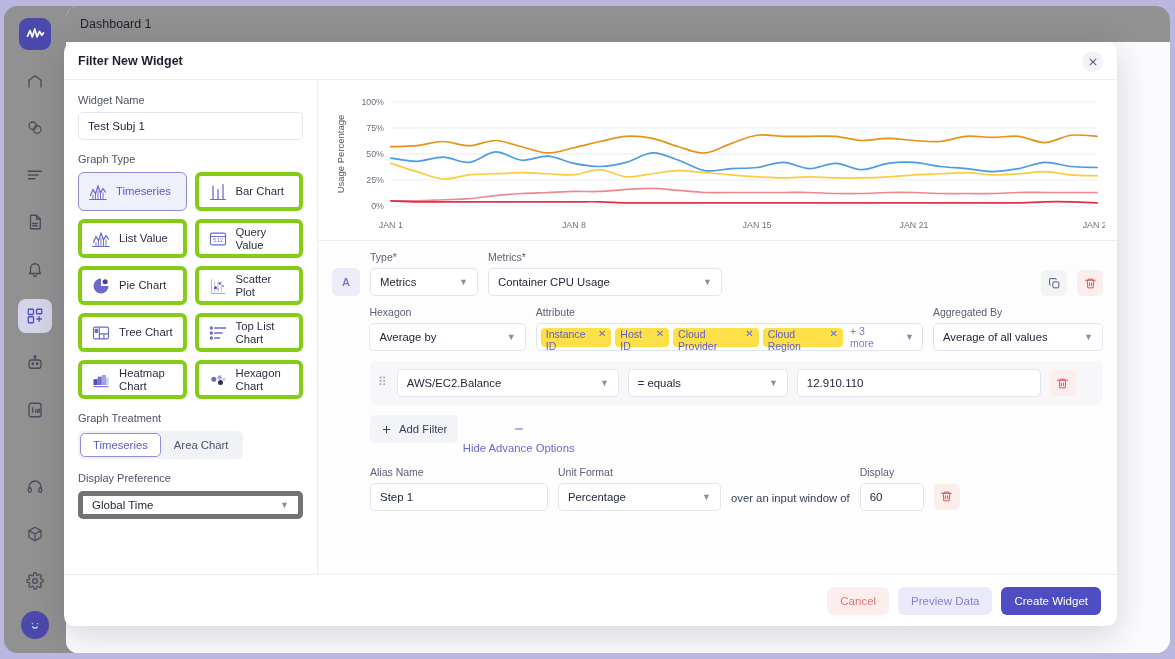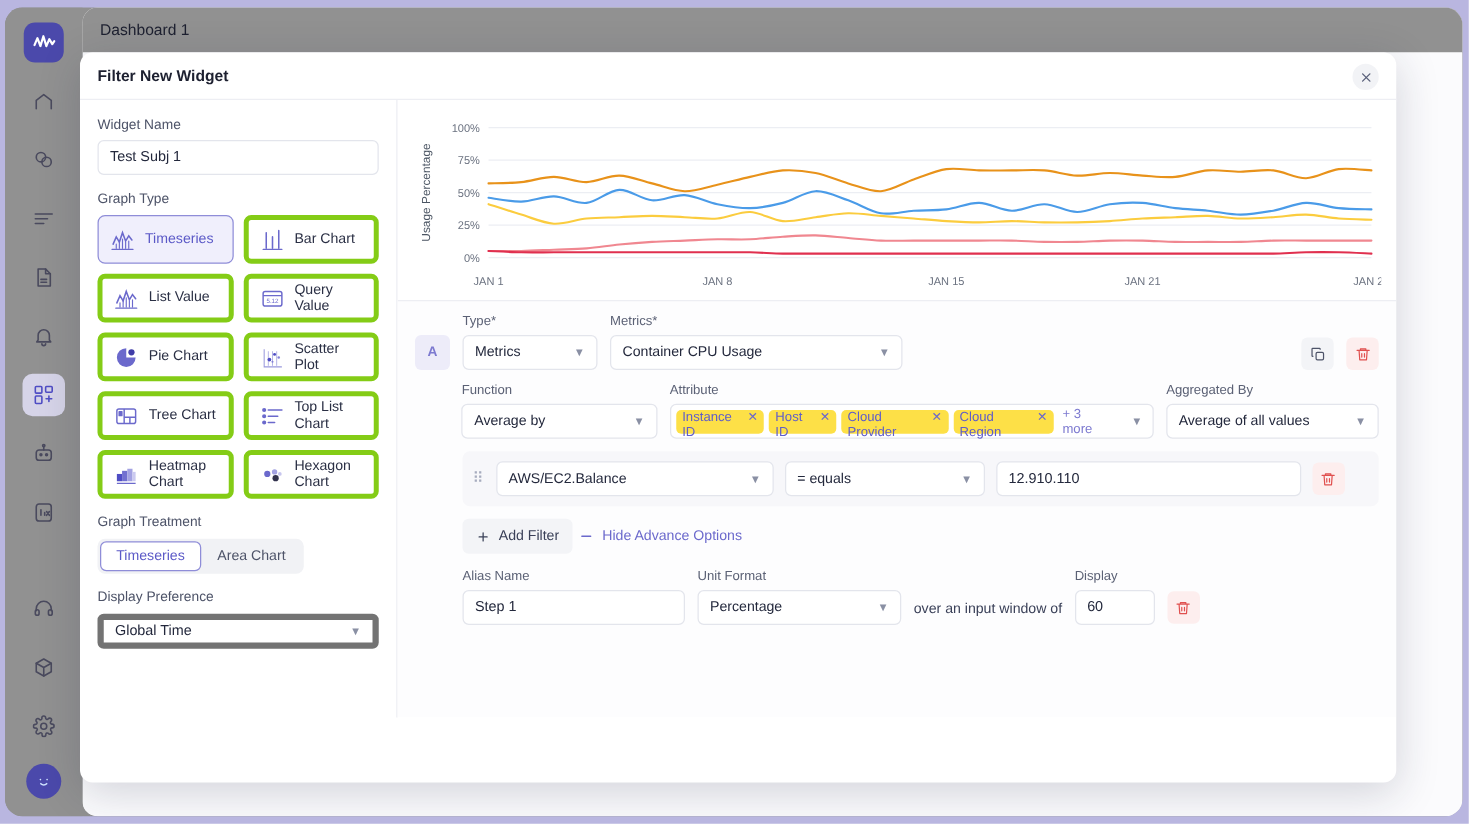--- a/index.html
+++ b/index.html
@@ -198,21 +198,21 @@
 
   .add-filter {
     margin-top: 10px; height: 28px; background: #f3f4f7; border: none;
     border-radius: 5px; padding: 0 11px; font-size: 11.3px; color: #3a4058;
     display: inline-flex; align-items: center; gap: 7px; cursor: pointer;
     font-family: "Liberation Sans", sans-serif;
   }
 
   .adv-toggle {
     margin-top: 16px; font-size: 11.3px; color: #6b69cc;
-    display: inline-flex; align-items: center; gap: 7px; cursor: pointer;
+    display: inline-flex; align-items: center; gap: 7px; cursor: pointer; flex-direction: column;
   }
   .static-txt { font-size: 11.3px; color: #3a4058; }
 
   
   #modal-foot {
     position: absolute; left: 0; right: 0; bottom: 0; height: 52px;
     border-top: 1px solid #edeef3;
     display: flex; align-items: center; justify-content: flex-end;
     gap: 9px; padding-right: 16px;
   }
@@ -520,21 +520,21 @@
               <button class="icon-btn red">
                 <svg width="13" height="13" viewBox="0 0 24 24" fill="none" stroke="currentColor" stroke-width="1.8" stroke-linecap="round" stroke-linejoin="round">
                     <path d="M3 6h18M8 6V4h8v2M6 6l1 14h10l1-14M10 11v5M14 11v5"></path>
                   </svg>
               </button>
             </div>
 
             <div class="row" style="margin-top:10px">
               <div style="width:28px"></div>
               <div class="fld" style="width:160px">
-                <span class="sm-label">Function</span>
+                <span class="sm-label">Hexagon</span>
                 <div class="ctrl">
                   <span>Average by</span>
                   <span class="chev">▼</span>
                 </div>
               </div>
               <div class="fld" style="width:396px">
                 <span class="sm-label">Attribute</span>
                 <div class="chips">
                   <div id="chips-host" style="display:flex;align-items:center;gap:4px">
                       <span class="chip">
@@ -623,16 +623,21 @@
                       <path d="M3 6h18M8 6V4h8v2M6 6l1 14h10l1-14M10 11v5M14 11v5"></path>
                     </svg>
                 </button>
               </div>
             </div>
 
           </div>
         </div>
       </div>
 
+      <div id="modal-foot">
+        <button class="btn btn-cancel">Cancel</button>
+        <button class="btn btn-preview">Preview Data</button>
+        <button class="btn btn-create">Create Widget</button>
+      </div>
     </div>
 
   </div>
 </div>
 
 </body></html>

